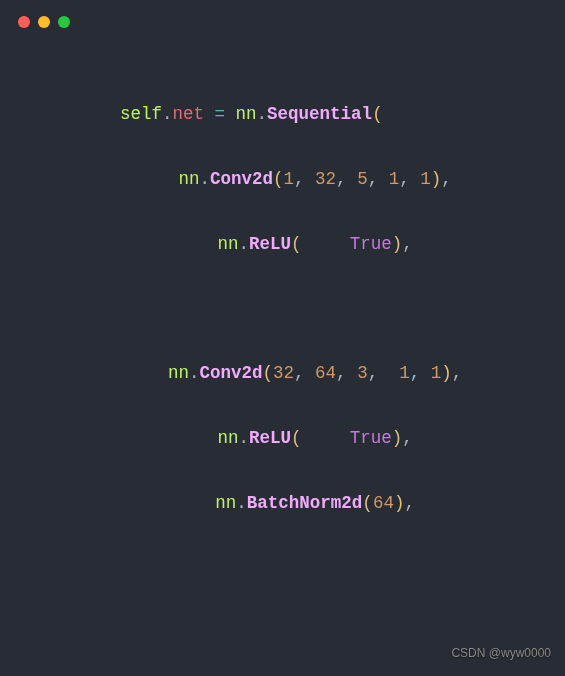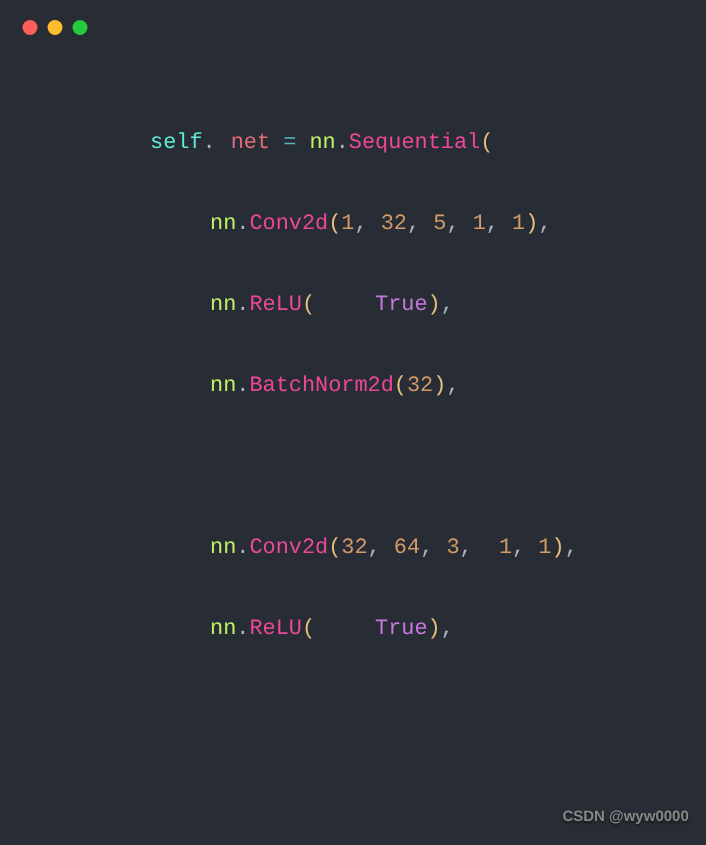--- a/index.html
+++ b/index.html
@@ -32,60 +32,59 @@
     .dot-red { background: #ff5f56; }
     .dot-yellow { background: #ffbd2e; }
     .dot-green { background: #27c93f; }
     .code-area {
       position: absolute;
       top: 66px;
       left: 120px;
       white-space: pre;
       color: #abb2bf;
     }
-    .self { color: #5eead4; }
+    .self { color: #bef264; }
     .op { color: #abb2bf; }
-    .attr { color: #e06c75; margin-left: 12px; }
+    .attr { color: #e06c75; }
     .eq { color: #56b6c2; }
     .mod { color: #bef264; }
-    .fn { color: #ec4899; }
+    .fn { color: #f0abfc; font-weight: bold; }
     .paren { color: #e5c07b; }
     .num { color: #d19a66; }
     .bool { color: #c678dd; margin-left: 48px; }
     .comma { color: #abb2bf; }
     .watermark {
       position: absolute;
       bottom: 12px;
       right: 14px;
       font-size: 12px;
       color: #888;
       font-family: Arial, sans-serif;
       text-shadow: 0 1px 2px rgba(0,0,0,0.5);
-      font-weight: bold;
     }
-    .indent2 { padding-left: 48px; }
+    .indent2 { padding-left: 48px; text-align: center; }
     .blankline { height: 1.85em; }
   </style>
 </head>
 <body>
 
 <div class="window-controls">
   <div class="dot dot-red"></div>
   <div class="dot dot-yellow"></div>
   <div class="dot dot-green"></div>
 </div>
 
 <div class="code-area">
 <div><span class="self">self</span><span class="op">.</span><span class="attr">net</span><span class="eq"> = </span><span class="mod">nn</span><span class="op">.</span><span class="fn">Sequential</span><span class="paren">(</span></div>
 <div class="indent2"><span class="mod">nn</span><span class="op">.</span><span class="fn">Conv2d</span><span class="paren">(</span><span class="num">1</span><span class="comma">, </span><span class="num">32</span><span class="comma">, </span><span class="num">5</span><span class="comma">, </span><span class="num">1</span><span class="comma">, </span><span class="num">1</span><span class="paren">)</span><span class="comma">,</span></div>
 <div class="indent2"><span class="mod">nn</span><span class="op">.</span><span class="fn">ReLU</span><span class="paren">(</span><span class="bool">True</span><span class="paren">)</span><span class="comma">,</span></div>
-<div class="indent2"><span class="mod">nn</span><span class="op">.</span><span class="fn">BatchNorm2d</span><span class="paren">(</span><span class="num">32</span><span class="paren">)</span><span class="comma">,</span></div>
 <div class="blankline"></div>
 <div class="indent2"><span class="mod">nn</span><span class="op">.</span><span class="fn">Conv2d</span><span class="paren">(</span><span class="num">32</span><span class="comma">, </span><span class="num">64</span><span class="comma">, </span><span class="num">3</span><span class="comma">,  </span><span class="num">1</span><span class="comma">, </span><span class="num">1</span><span class="paren">)</span><span class="comma">,</span></div>
 <div class="indent2"><span class="mod">nn</span><span class="op">.</span><span class="fn">ReLU</span><span class="paren">(</span><span class="bool">True</span><span class="paren">)</span><span class="comma">,</span></div>
+<div class="indent2"><span class="mod">nn</span><span class="op">.</span><span class="fn">BatchNorm2d</span><span class="paren">(</span><span class="num">64</span><span class="paren">)</span><span class="comma">,</span></div>
 
 
 
 
 
 
 
 
 
 

